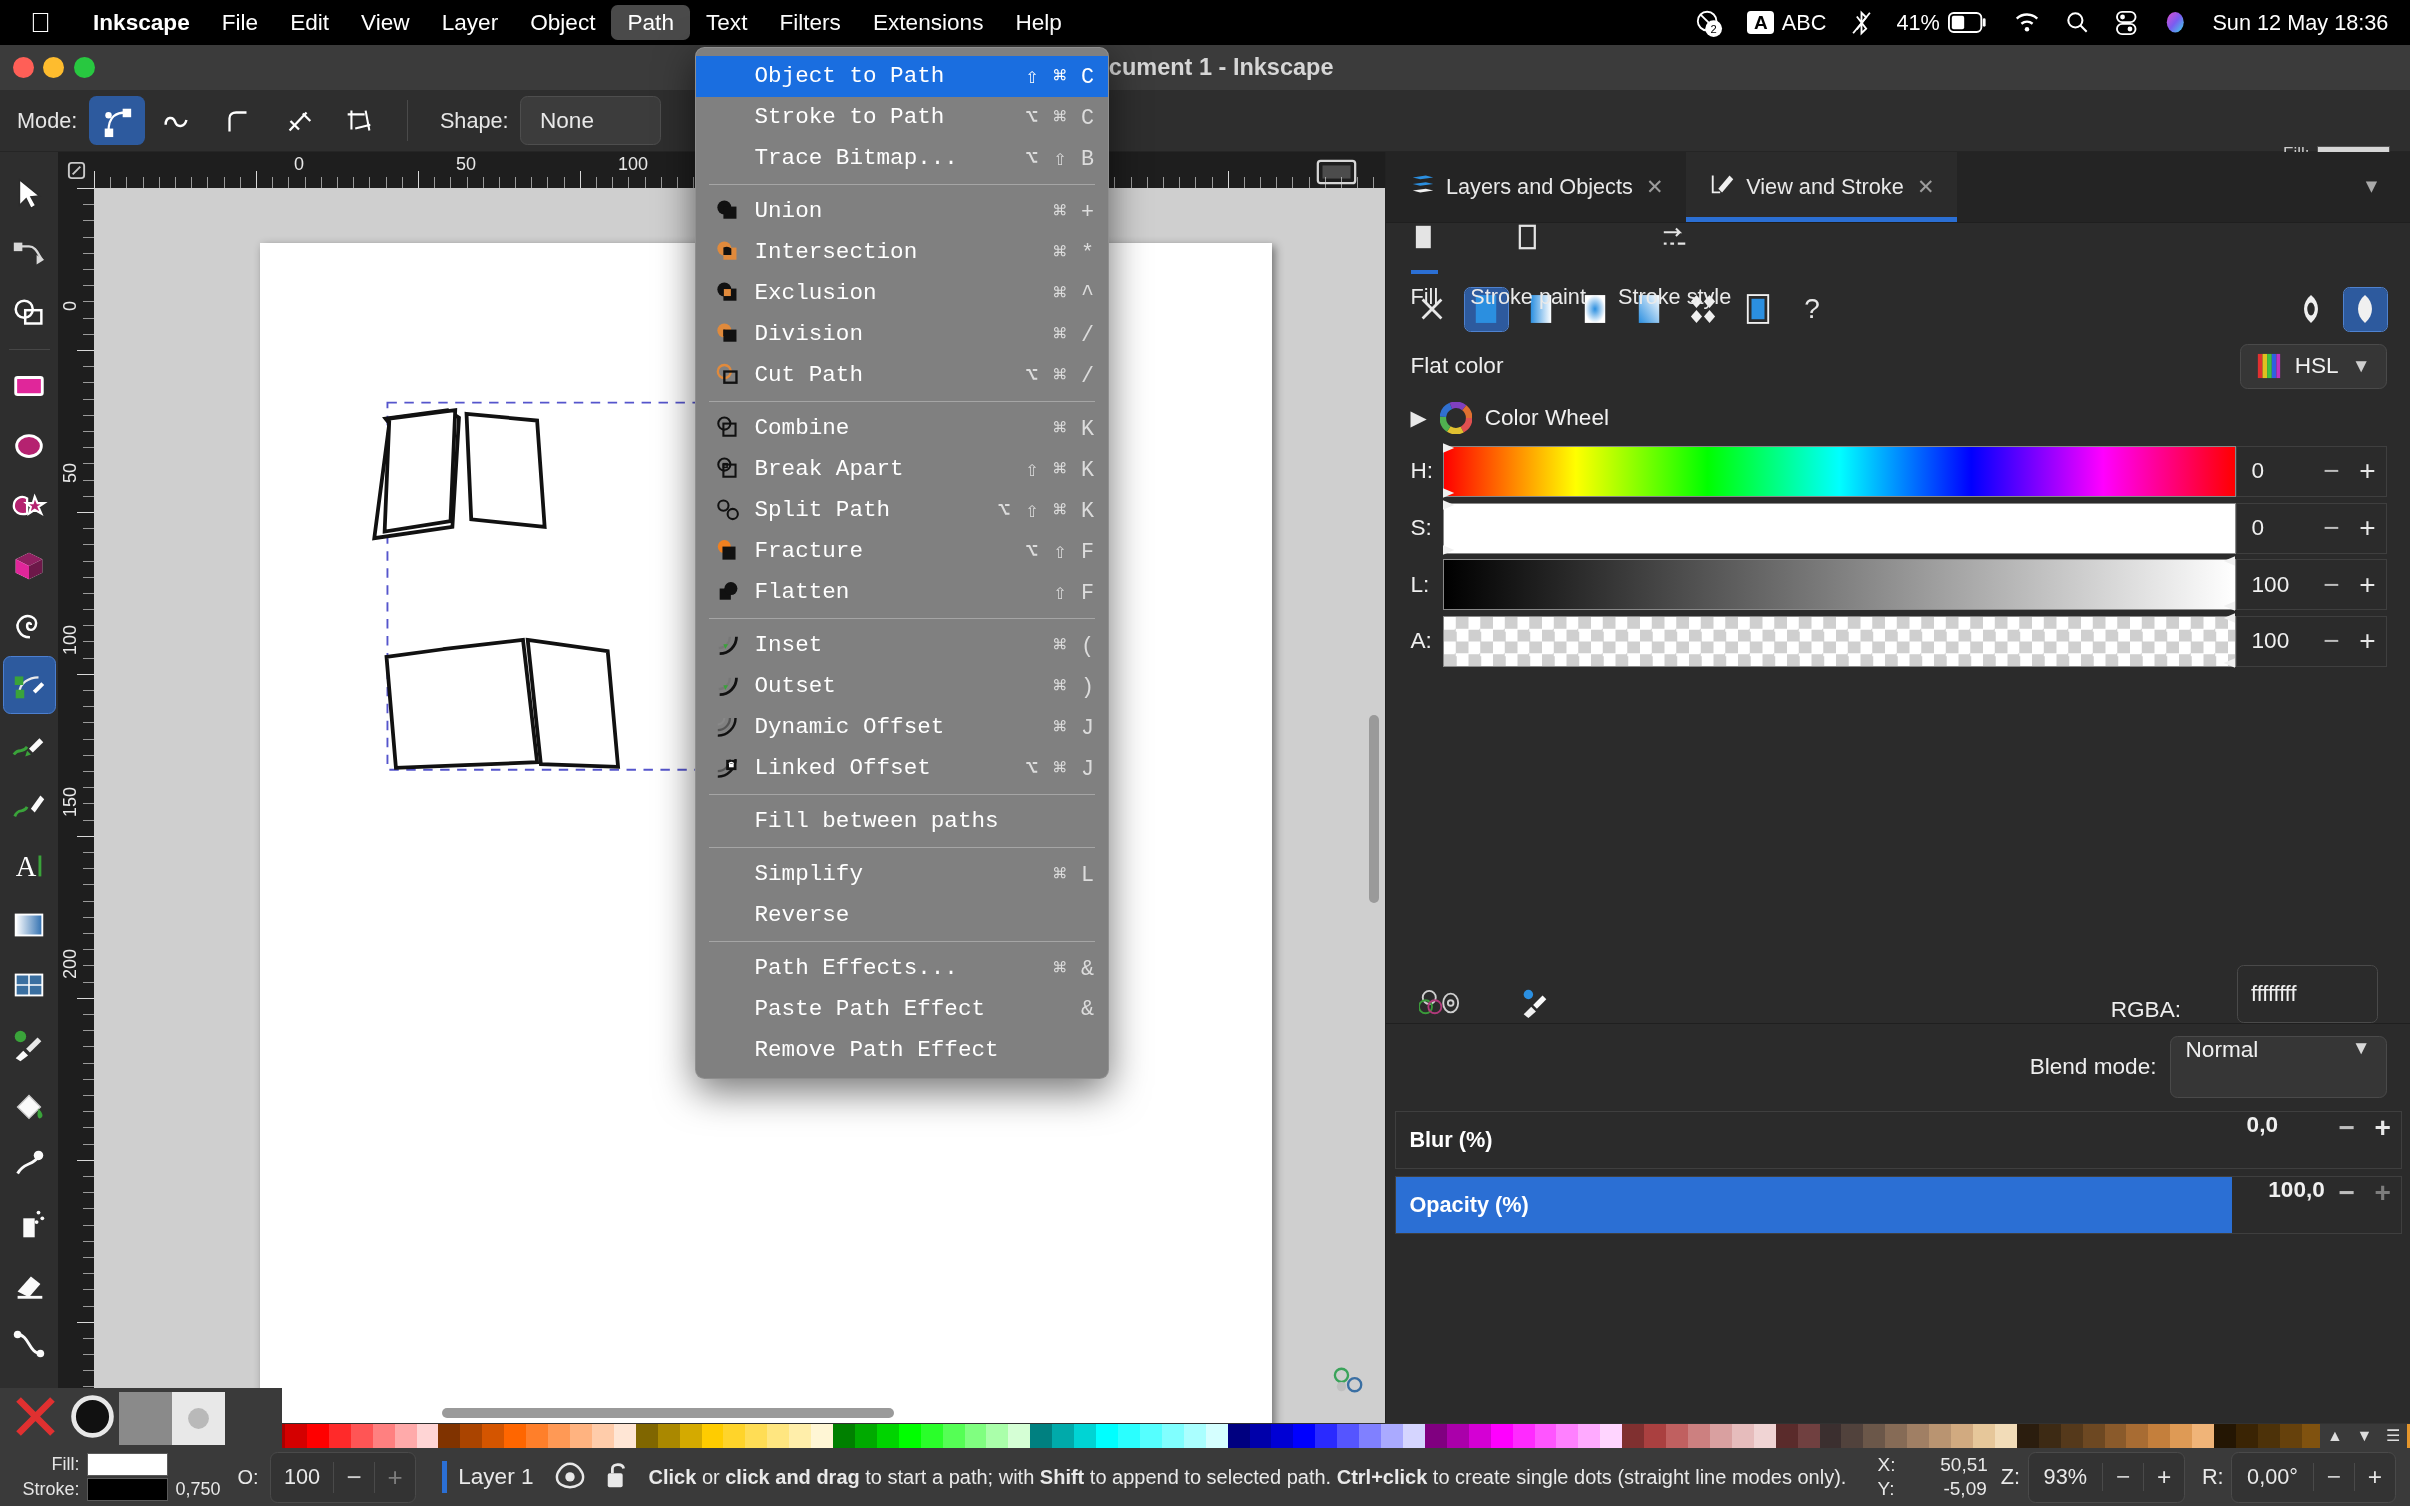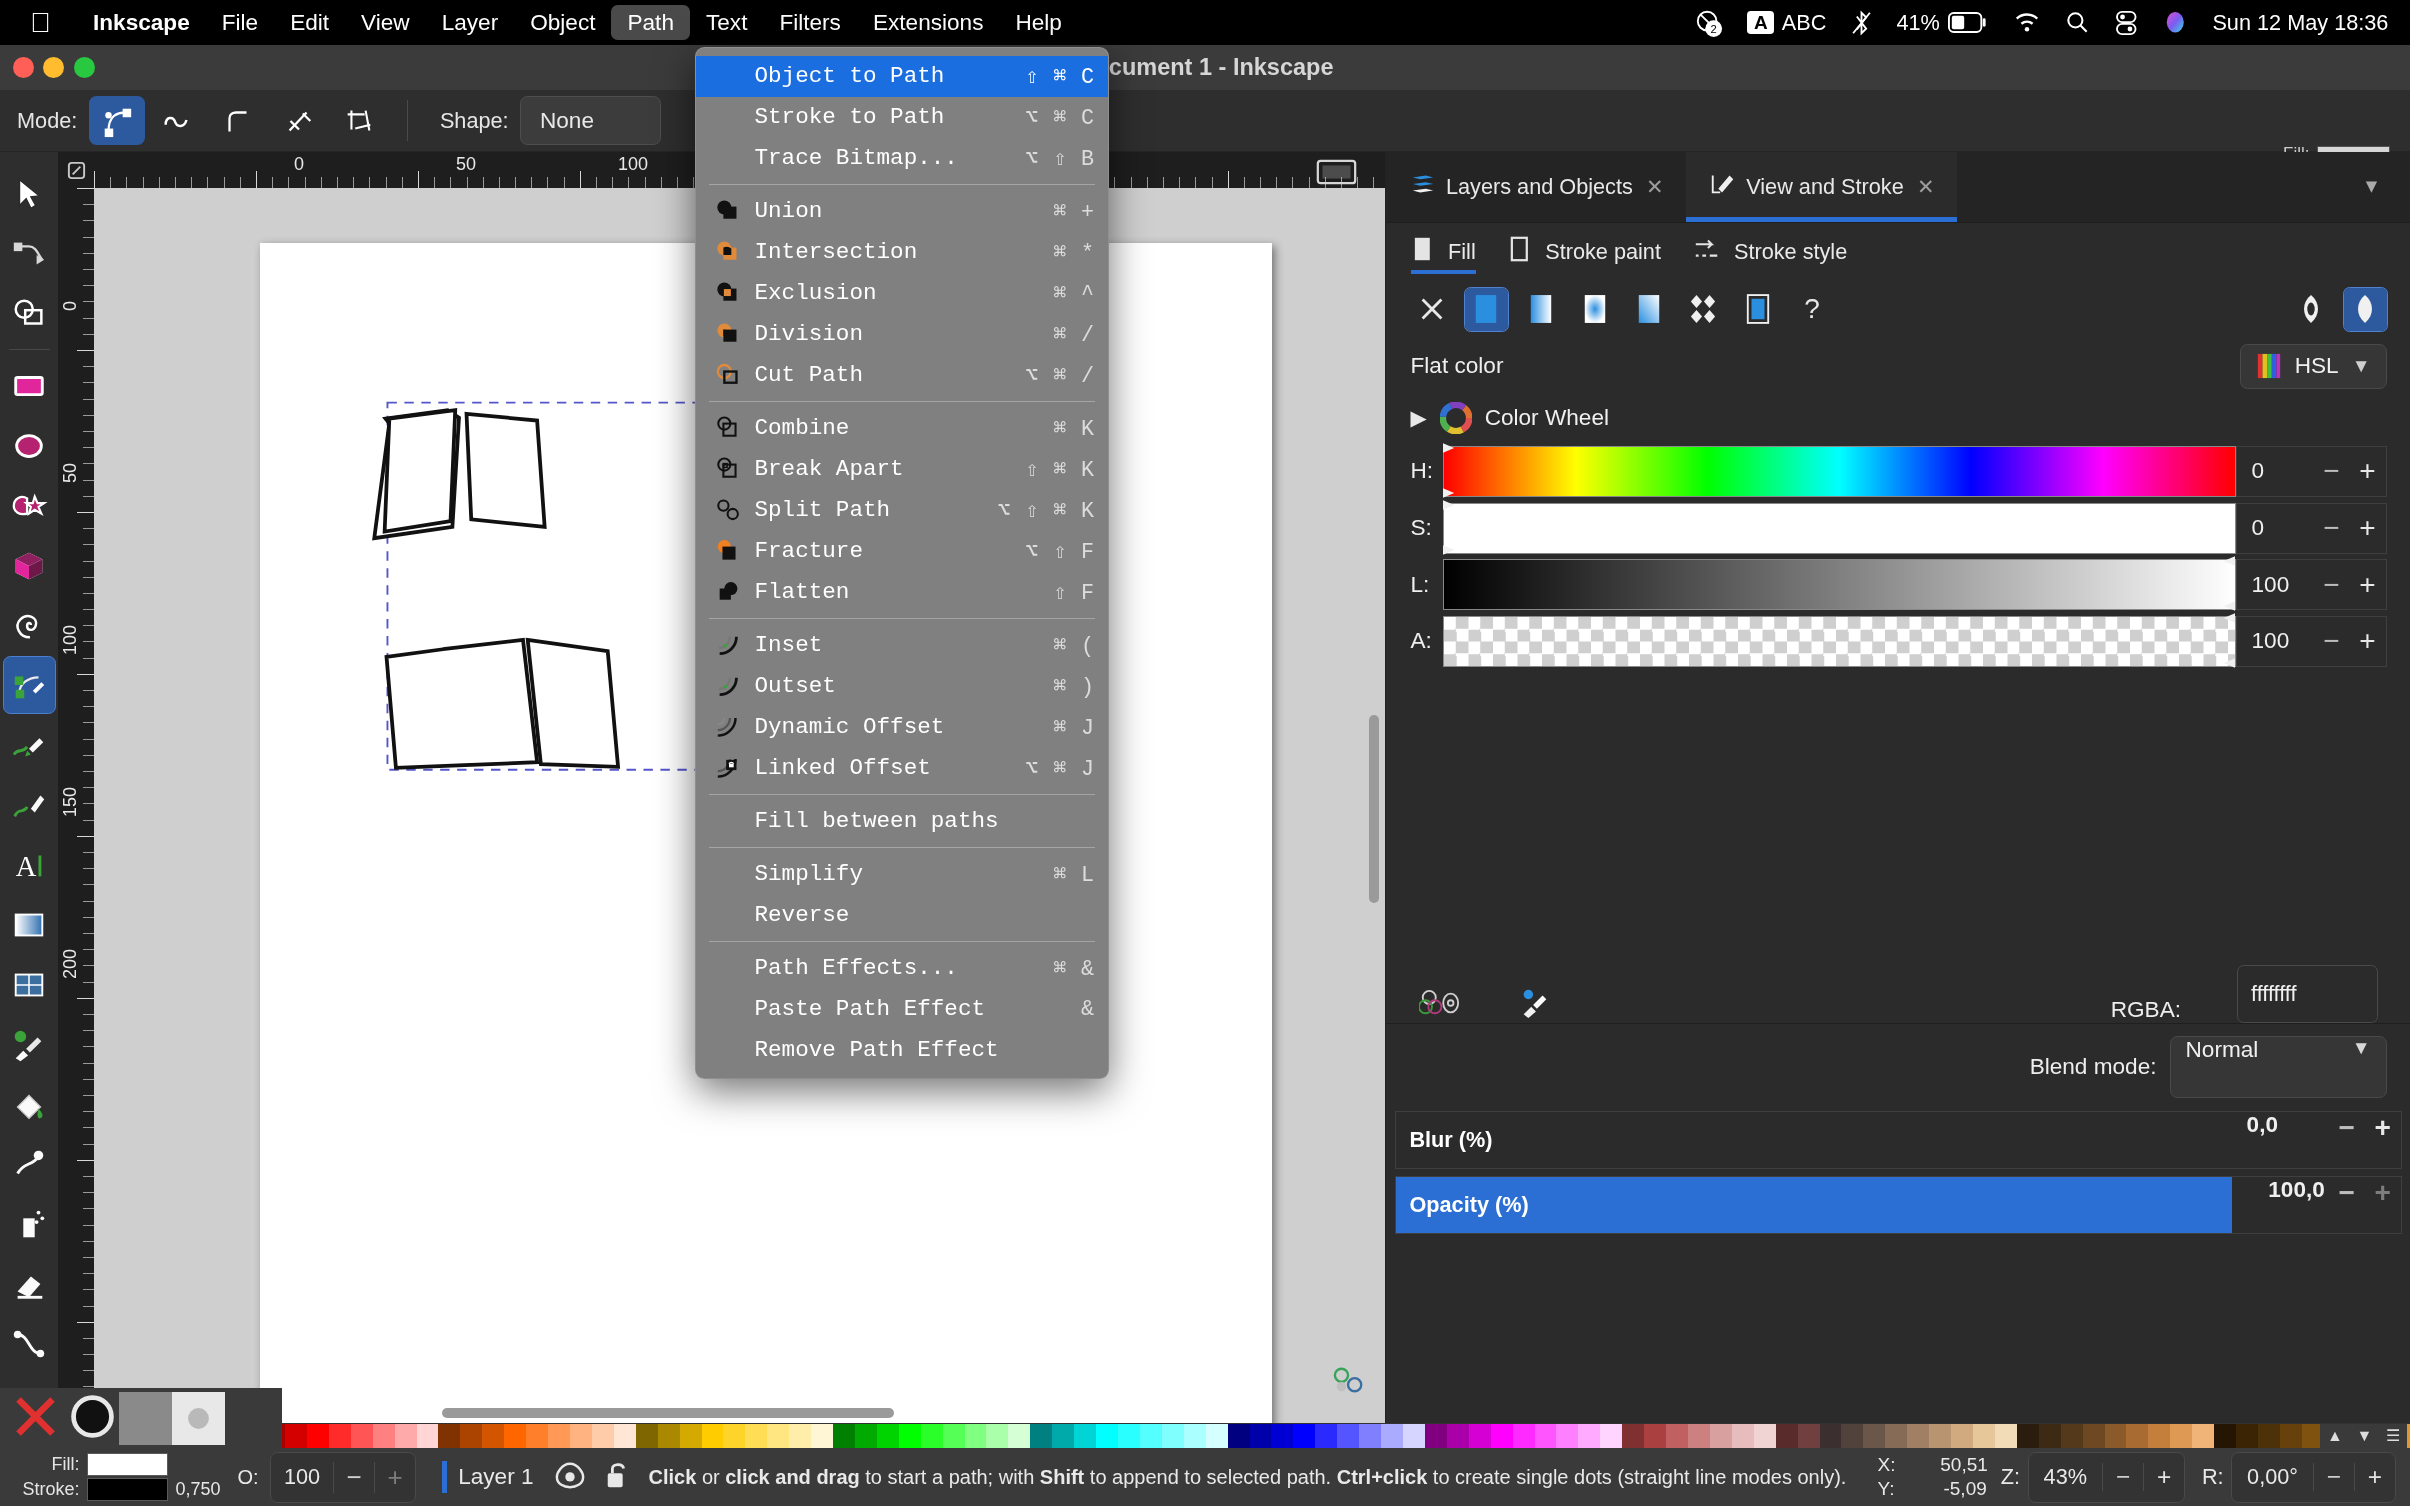--- a/index.html
+++ b/index.html
@@ -107,22 +107,22 @@
           font-size:21.7px; position:relative; }
   .dtab.sel { background:#2b2b2b; }
   .dtab.sel::after { content:""; position:absolute; left:0; right:0; bottom:0;
                      height:4.7px; background:#2b6fd4; }
   .dtab .x { color:#9c9c9c; font-size:21px; margin-left:3.8px;}
   #dock-collapse { position:absolute; right:13px; top:9.4px; width:53px; height:49px;
                    display:flex; align-items:center; justify-content:center;
                    color:#a9a9a9; font-size:22.6px; }
   #fs-subtabs { display:flex; align-items:center; gap:32px; height:58px;
                 padding:0 24.5px 0 24.5px; border-top:0.9px solid #1f1f1f; }
-  .fstab { display:flex; align-items:center; gap:13px; color:#eaeaea; font-size:21.7px;
-           height:100%; position:relative;}
+  .fstab { display:flex; align-items:center; gap:27px; color:#eaeaea; font-size:21.7px;
+           height:100%; position:relative;flex-direction:column;}
   .fstab.sel::after { content:""; position:absolute; left:0; right:0; bottom:5.6px;
                       height:4.7px; background:#2b6fd4; }
   #fs-types { display:flex; align-items:center; gap:11.3px; padding:7.5px 24.5px 5.6px; }
   .ftype { width:43px; height:43px; border-radius:5.6px; display:flex;
            align-items:center; justify-content:center; }
   .ftype.sel { background:#2d5a9e; outline:0.9px solid #4f82cf; }
   #fs-rules { margin-left:auto; display:flex; gap:11.3px; }
   #flatrow { display:flex; align-items:center; padding:7.5px 24.5px 3.8px; }
   #flatlbl { color:#eee; font-size:22.6px; }
   #hslsel { margin-left:auto; display:flex; align-items:center; gap:13px;
@@ -1105,21 +1105,21 @@
     </span>
     <div id="statusmsg"><span style="font-weight: bold;">Click</span><span> or </span><span style="font-weight: bold;">click and drag</span><span> to start a path; with </span><span style="font-weight: bold;">Shift</span><span> to append to selected path. </span><span style="font-weight: bold;">Ctrl+click</span><span> to create single dots (straight line modes only).</span></div>
     <div class="coordblk">
       <div><span>X:</span>
            <span style="display:inline-block;width:87px;text-align:right;">50,51</span></div>
       <div><span>Y:</span>
            <span style="display:inline-block;width:87px;text-align:right;">-5,09</span></div>
     </div>
     <span style="margin-left:13px;font-size:21.7px;">Z:</span>
     <div class="zspin">
-      <span style="padding:0 15px;font-size:21.7px;">43%</span>
+      <span style="padding:0 15px;font-size:21.7px;">93%</span>
       <span style="width:41px;text-align:center;color:#cfcfcf;font-size:24.5px;border-left:0.9px solid #4a4a4a;">−</span>
       <span style="width:41px;text-align:center;color:#e4e4e4;font-size:24.5px;border-left:0.9px solid #4a4a4a;">+</span>
     </div>
     <span style="margin-left:9.4px;font-size:21.7px;">R:</span>
     <div class="zspin" style="margin-right:15px;">
       <span style="padding:0 15px;font-size:21.7px;">0,00°</span>
       <span style="width:41px;text-align:center;color:#cfcfcf;font-size:24.5px;border-left:0.9px solid #4a4a4a;">−</span>
       <span style="width:41px;text-align:center;color:#e4e4e4;font-size:24.5px;border-left:0.9px solid #4a4a4a;">+</span>
     </div>
   </div>

